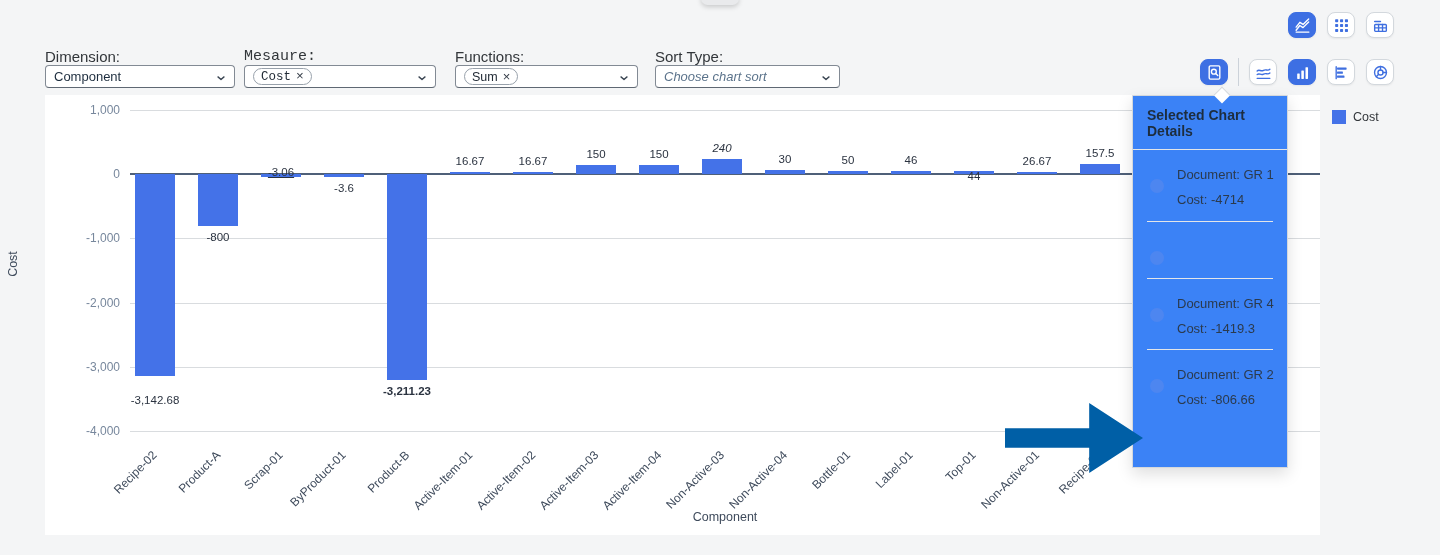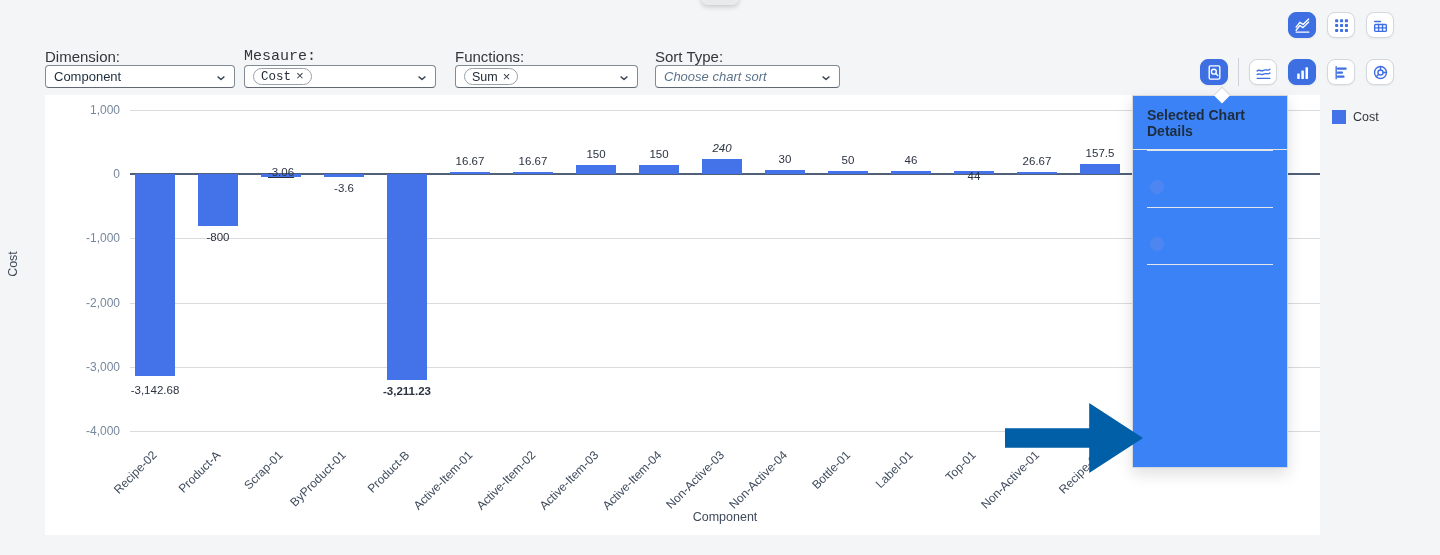--- a/index.html
+++ b/index.html
@@ -246,21 +246,21 @@
       <div class="ytick" style="top: 57.2px;">0</div>
       <div class="gridline" style="top: 128.4px;"></div>
       <div class="ytick" style="top: 121.4px;">-1,000</div>
       <div class="gridline" style="top: 192.6px;"></div>
       <div class="ytick" style="top: 185.6px;">-2,000</div>
       <div class="gridline" style="top: 256.8px;"></div>
       <div class="ytick" style="top: 249.8px;">-3,000</div>
       <div class="gridline" style="top: 321px;"></div>
       <div class="ytick" style="top: 314px;">-4,000</div>
       <div class="bar" style="left: 5px; width: 40px; height: 201.76px; top: 64.2px; background: rgb(68, 114, 232);"></div>
-      <div class="vlabel" style="left: -20px; top: 274px;">-3,142.68</div>
+      <div class="vlabel" style="left: -20px; top: 284px;">-3,142.68</div>
       <div class="xcatwrap" style="left: -125px; top: 333px;"><span class="xcat">Recipe-02</span></div>
       <div class="bar" style="left: 68px; width: 40px; height: 51.36px; top: 64.2px; background: rgb(68, 114, 232);"></div>
       <div class="vlabel" style="left: 43px; top: 120.56px; text-align: center;">-800</div>
       <div class="xcatwrap" style="left: -62px; top: 333px;"><span class="xcat">Product-A</span></div>
       <div class="bar" style="left: 131px; width: 40px; height: 2.5px; top: 64.2px; background: rgb(68, 114, 232);"></div>
       <div class="vlabel" style="left: 106px; top: 56px; text-decoration: underline;">-3.06</div>
       <div class="xcatwrap" style="left: 1px; top: 333px;"><span class="xcat">Scrap-01</span></div>
       <div class="bar" style="left: 194px; width: 40px; height: 2.5px; top: 64.2px; background: rgb(68, 114, 232);"></div>
       <div class="vlabel" style="left: 169px; top: 71.7px;">-3.6</div>
       <div class="xcatwrap" style="left: 64px; top: 333px;"><span class="xcat">ByProduct-01</span></div>
@@ -306,25 +306,43 @@
 
 <div class="legend">
   <span class="legend-swatch"></span>
   <span>Cost</span>
 </div>
 
 <div class="popup">
   <div class="popup-notch"></div>
   <div class="popup-title">Selected Chart Details</div>
   <div id="popup-items">
+      <div class="popup-item">
+        <span class="bullet"></span>
+        <div class="plines">
+          <div class="pline">Document: GR 1</div>
+          <div class="pline">Cost: -4714</div>
+        </div>
+      </div>
       <div class="pdivider"></div>
       <div class="popup-item">
         <span class="bullet"></span>
       </div>
       <div class="pdivider"></div>
       <div class="popup-item">
         <span class="bullet"></span>
+        <div class="plines">
+          <div class="pline">Document: GR 4</div>
+          <div class="pline">Cost: -1419.3</div>
+        </div>
       </div>
       <div class="pdivider"></div>
+      <div class="popup-item">
+        <span class="bullet"></span>
+        <div class="plines">
+          <div class="pline">Document: GR 2</div>
+          <div class="pline">Cost: -806.66</div>
+        </div>
+      </div>
     </div>
 </div>
 
 <div class="big-arrow"></div>
 
 </body></html>

